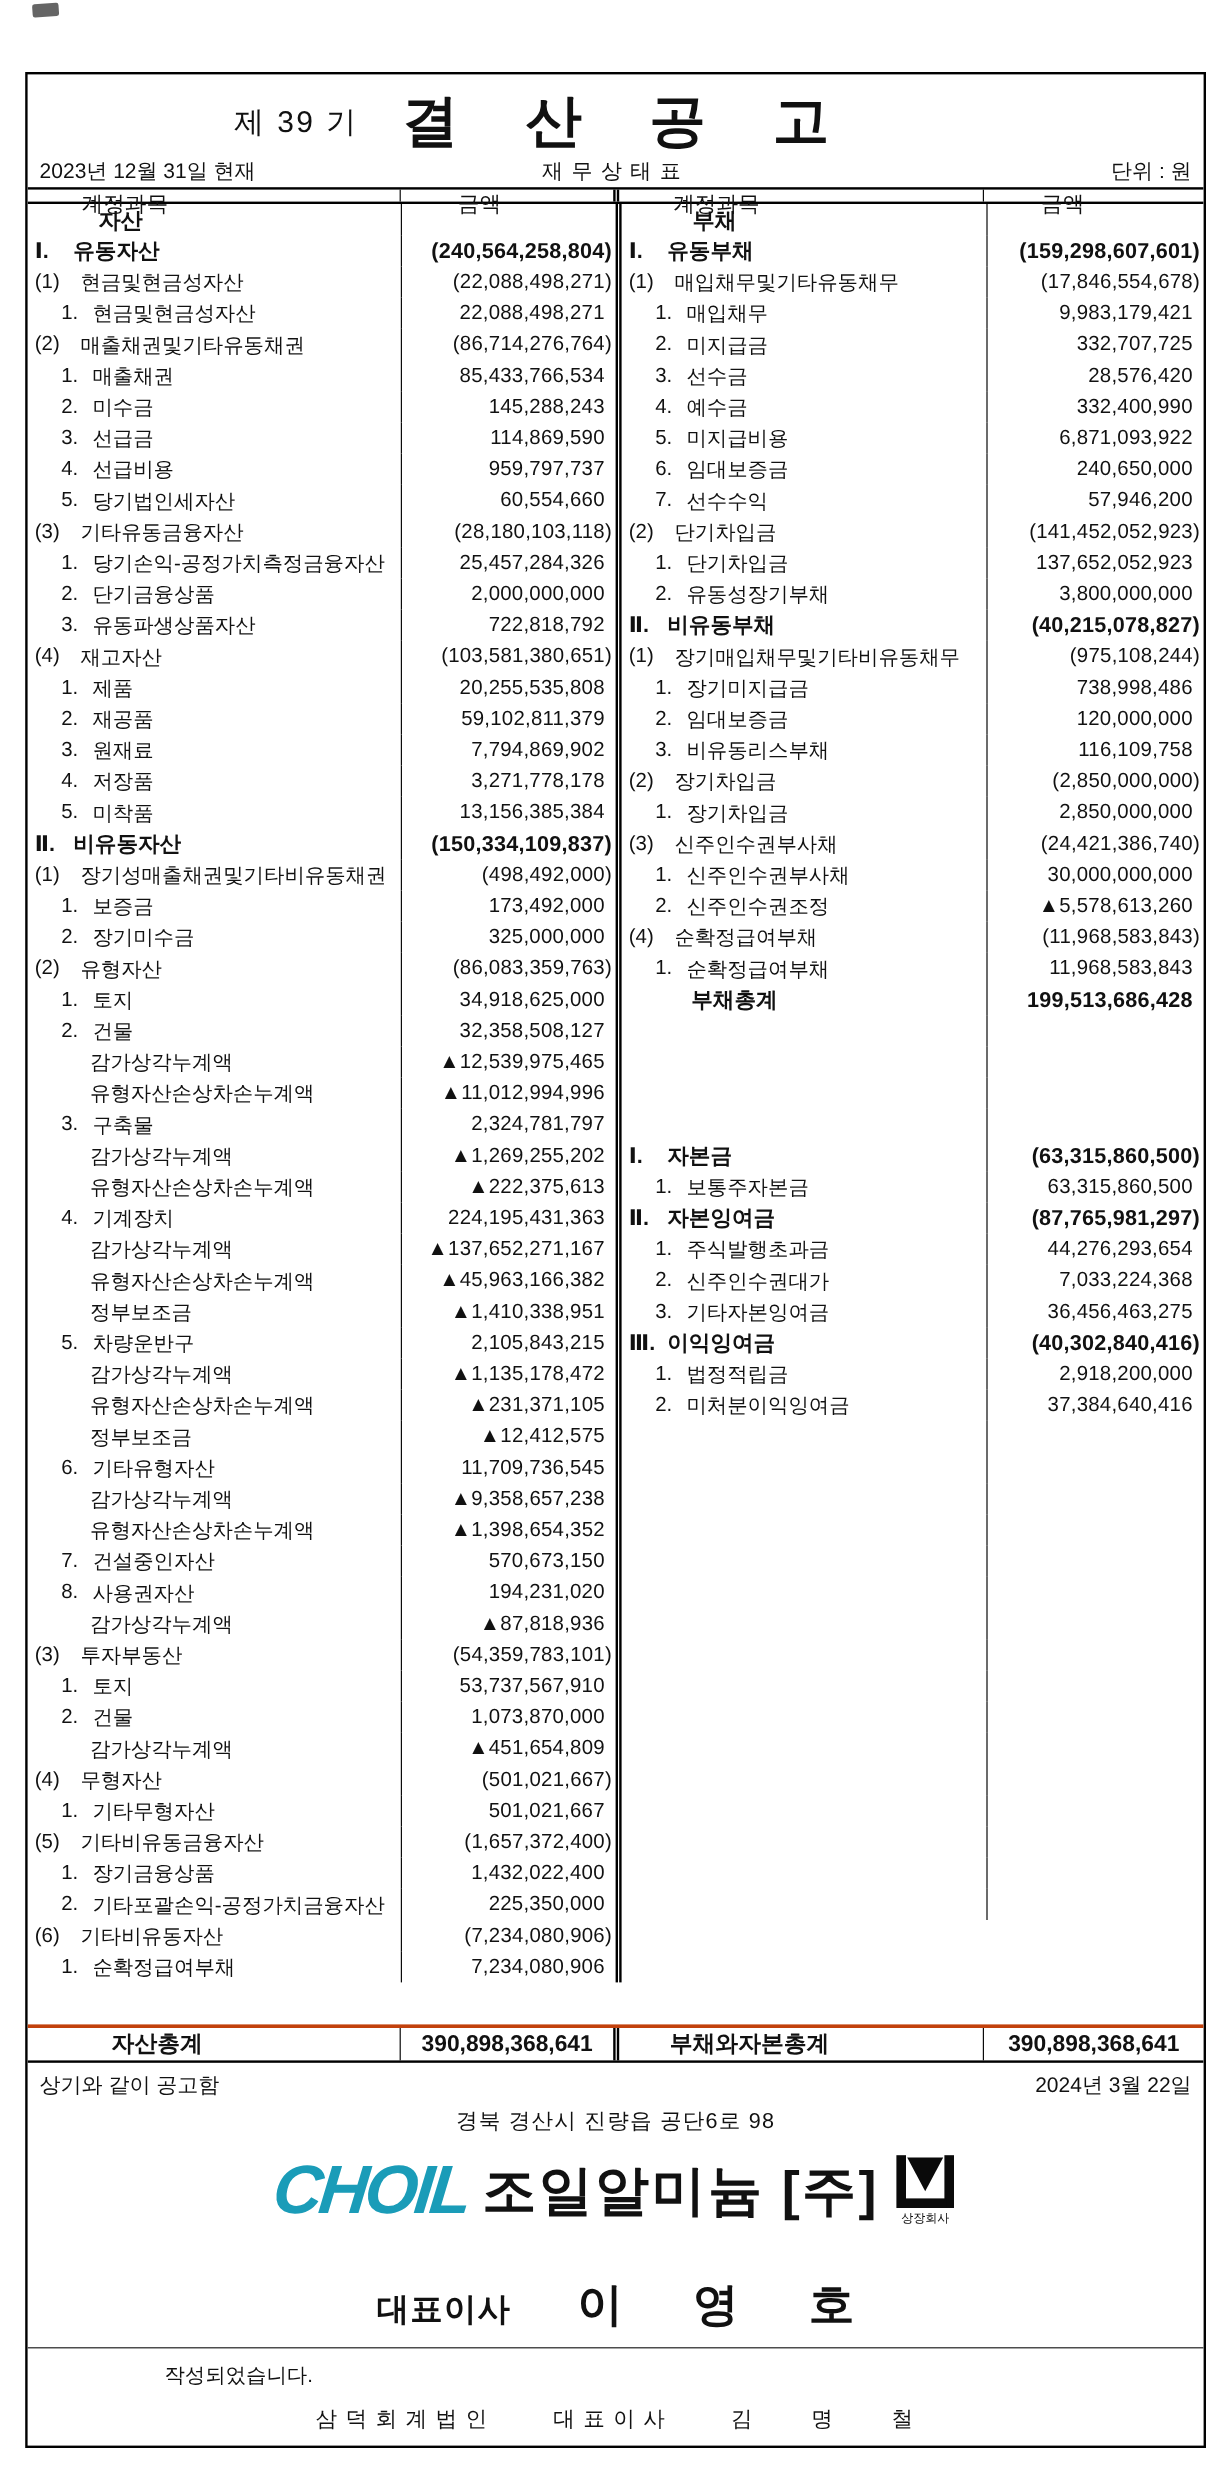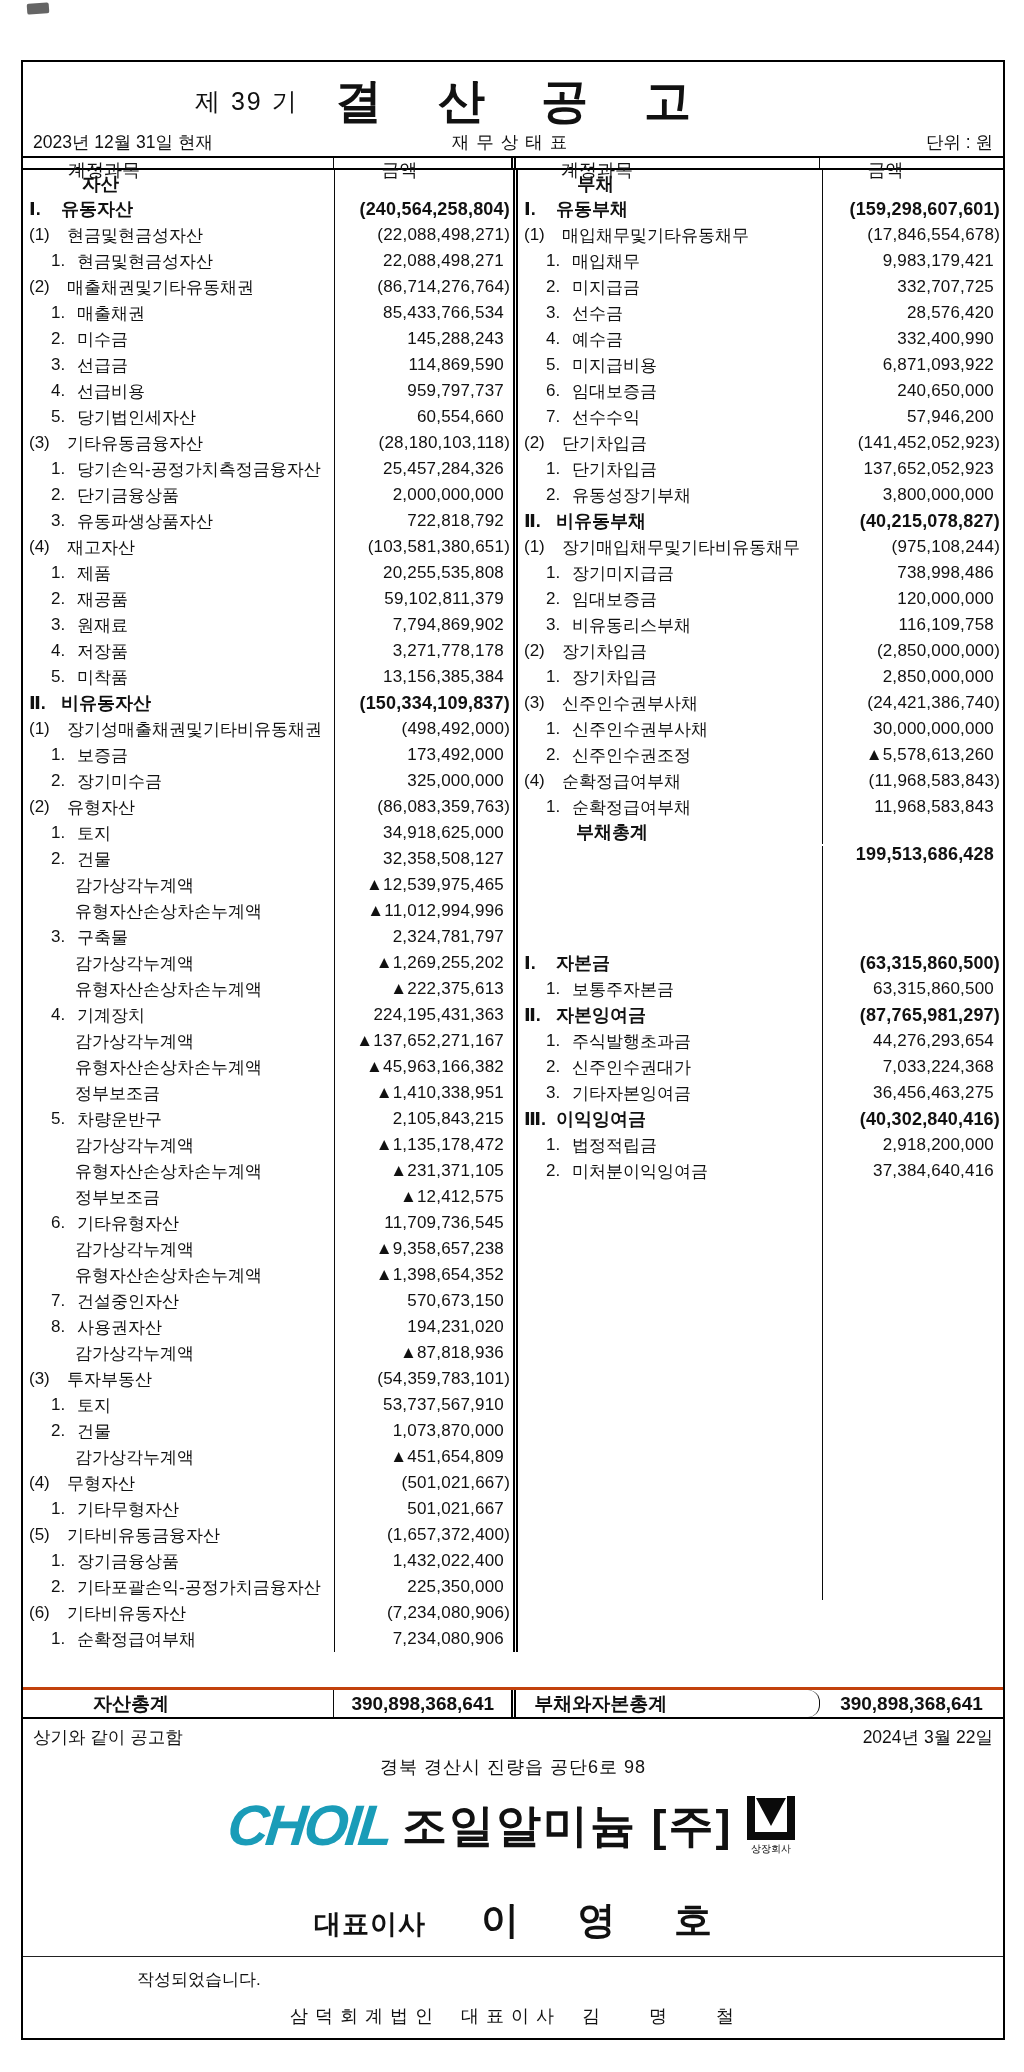--- a/index.html
+++ b/index.html
@@ -48,47 +48,47 @@
   .amt{ flex:1; display:flex; align-items:center; justify-content:flex-end;
     padding-right:9px; box-sizing:border-box; letter-spacing:.2px; }
   .amt.paren{ padding-right:3px; }
   .r-I{ font-weight:bold; font-size:18px; }
   .r-I .pfx{ width:32px; }
   .r-g .pfx{ width:38px; }
   .r-i .lbl{ padding-left:28px; } .r-i .pfx{ width:26px; }
   .r-s .lbl{ padding-left:52px; }
   .r-hdr{ font-weight:bold; font-size:18.5px; }
   .r-hdr .lbl{ padding:0 59px; }
-  .r-tot{ font-weight:bold; font-size:18px;flex-direction:column; }
+  .r-tot{ font-weight:bold; font-size:18px; }
   .r-tot .lbl{ padding:0 58px; }
 
   
   .totrow{ display:flex; height:32px; border-top:3px solid #c2410c; border-bottom:2px solid #000;
     box-sizing:border-box; font-weight:bold; font-size:19px;margin-top:35px; }
   .tc{ box-sizing:border-box; line-height:27px; }
   .tc1{ width:312px; border-right:var(--b); text-align:justify; text-align-last:justify; padding:0 70px; }
   .tc2{ width:183px; border-right:5px double #000; text-align:center; }
-  .tc3{ width:305px; border-right:var(--b); text-align:justify; text-align-last:justify; padding:0 18px;border-radius:12px; }
+  .tc3{ width:305px; border-right:var(--b); text-align:justify; text-align-last:justify; padding:0 42px; }
   .tc4{ width:184px; text-align:center; }
 
   
   .announce{ display:flex; justify-content:space-between; padding:6px 10px 0; font-size:17.5px; }
   .address{ text-align:center; margin-top:6px; font-size:18px; letter-spacing:1px; }
   .logo-row{ display:flex; justify-content:center; align-items:center; margin-top:14px; gap:12px; height:64px; }
   .logo-en{ font-size:57px; font-weight:900; font-style:italic; color:var(--teal);
     letter-spacing:-3px; transform:skewX(-6deg); line-height:1; }
   .logo-kr{ font-size:45px; font-weight:800; letter-spacing:2px; line-height:1; }
   .badge{ display:flex; flex-direction:column; align-items:center; }
   .ceo-row{ display:flex; justify-content:center; align-items:baseline; gap:55px; margin-top:38px; }
   .ceo-title{ font-size:27px; font-weight:bold; letter-spacing:1px; }
   .ceo-name{ font-size:38px; font-weight:bold; word-spacing:48px; }
   .audit-sep{ border-top:1.5px solid #222; margin-top:10px; }
   .audit{ padding:9px 14px 0; font-size:17px; line-height:1.7; }
   .audit-l2{ padding-left:100px; }
-  .auditor-row{ display:flex; justify-content:center; gap:21px; margin-top:9px; font-size:18px; }
+  .auditor-row{ display:flex; justify-content:center; gap:48px; margin-top:9px; font-size:18px; }
   .auditor-firm,.auditor-title{ letter-spacing:7px; }
   .auditor-name{ word-spacing:40px; letter-spacing:2px; }
 </style>
 </head>
 <body style="--teal: #1a9cb8;">
 
 <div class="corner-mark"></div>
 
 <div class="sheet">
 

